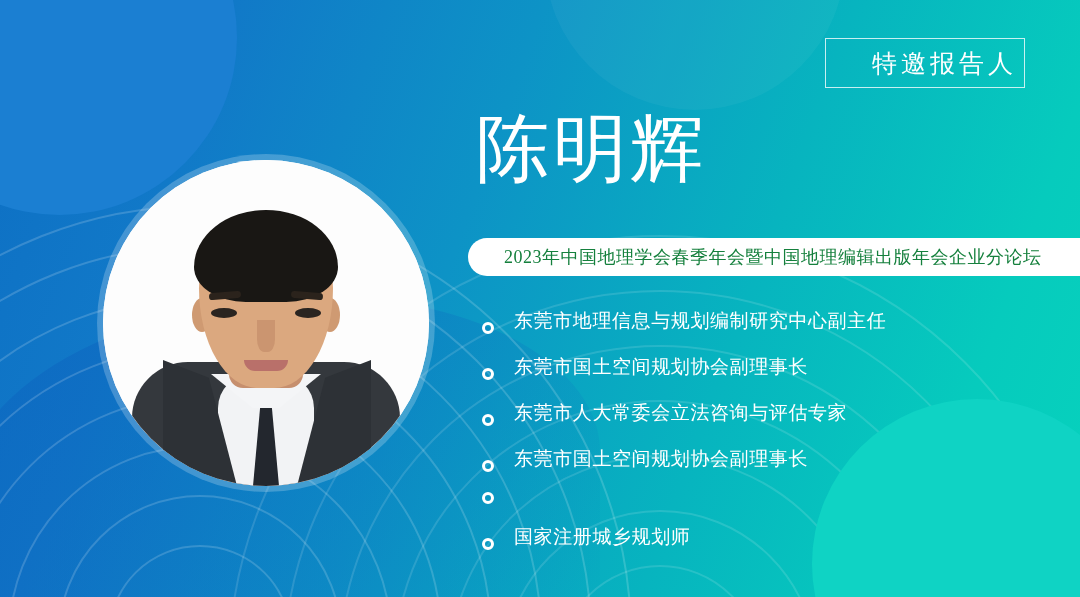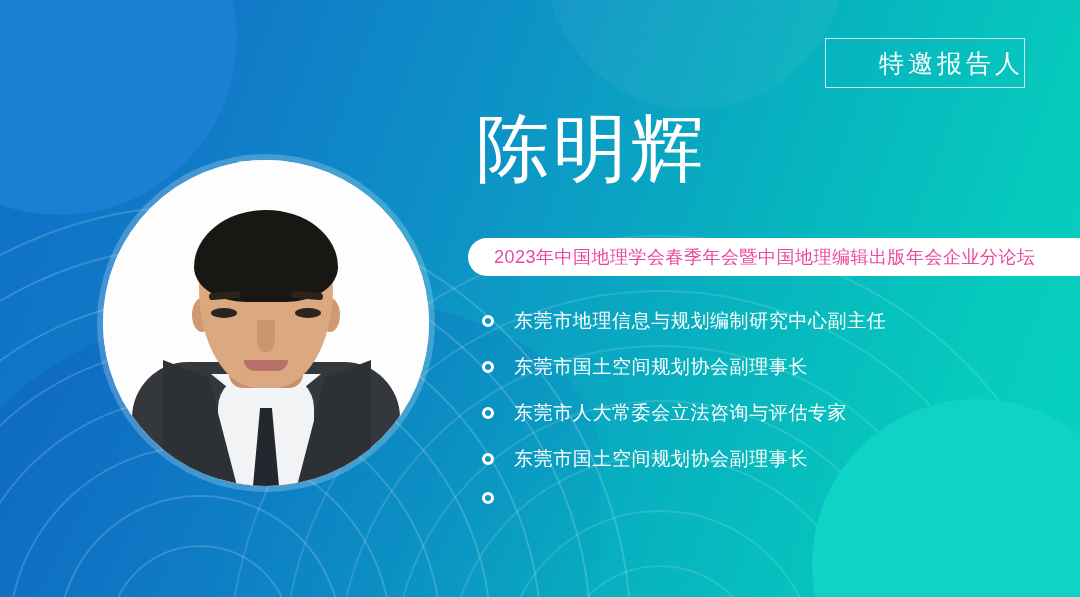--- a/index.html
+++ b/index.html
@@ -51,21 +51,21 @@
     border:2px solid rgba(255,255,255,.13);
     border-radius:50%;
     transform:translate(-50%,-50%);
   }
 
   
   .badge{
     position:absolute;left:825px;top:38px;
     width:200px;height:50px;
     border:1px solid rgba(255,255,255,.78);
-    display:flex;align-items:center;justify-content:flex-end;
+    display:flex;align-items:center;justify-content:flex-start;
     box-sizing:border-box;
     padding-left:46px;
   }
   .badge-text{
     color:#ffffff;font-size:25px;letter-spacing:4px;
     font-weight:400;white-space:nowrap;
   }
 
   
   .portrait{
@@ -156,30 +156,30 @@
 
   
   .banner{
     position:absolute;left:468px;top:238px;
     height:38px;width:630px;
     background:#ffffff;
     border-radius:19px 0 0 19px;
     display:flex;align-items:center;
   }
   .banner-text{
-    color:#ec4899;font-size:18px;letter-spacing:.5px;
-    white-space:nowrap;padding-left:26px;
+    color:#15803d;font-size:18px;letter-spacing:.5px;
+    white-space:nowrap;padding-left:36px;font-family:Liberation Serif, serif;
   }
 
   
   .creds{
     position:absolute;left:482px;top:308px;
     display:flex;flex-direction:column;gap:20px;
   }
-  .cred{display:flex;align-items:center;}
+  .cred{display:flex;align-items:flex-end;}
   .cred-dot{
     width:12px;height:12px;border-radius:50%;
     border:3px solid #ffffff;box-sizing:border-box;
     flex:0 0 auto;margin-right:20px;
   }
   .cred-text{
     color:#ffffff;font-size:19px;letter-spacing:.6px;white-space:nowrap;
   }
 </style>
 </head>
@@ -259,15 +259,19 @@
       <span class="cred-dot"></span>
       <span class="cred-text">东莞市人大常委会立法咨询与评估专家</span>
     </div>
     <div class="cred">
       <span class="cred-dot"></span>
       <span class="cred-text">东莞市国土空间规划协会副理事长</span>
     </div>
     <div class="cred">
       <span class="cred-dot"></span>
     </div>
+    <div class="cred">
+      <span class="cred-dot"></span>
+      <span class="cred-text">国家注册城乡规划师</span>
+    </div>
   </div>
 
 </div>
 
 </body></html>

